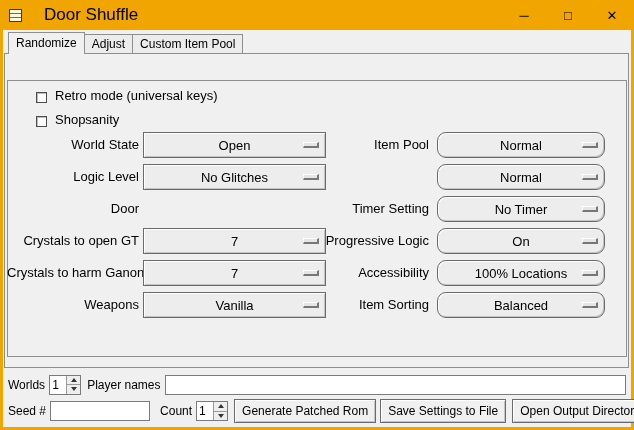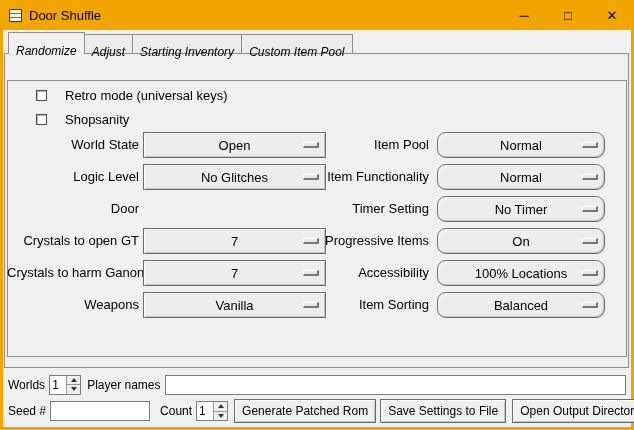--- a/index.html
+++ b/index.html
@@ -9,41 +9,41 @@
     background:#f0a500;
     font-family:"Liberation Sans", sans-serif;
     font-size:13px; color:#000; overflow:hidden;
   }
   
   .titlebar { position:absolute; top:0; left:0; right:0; height:30px;
     display:flex; align-items:center; }
   .app-icon { width:13px; height:13px; margin-left:9px; border:1px solid #4a3a10;
     background:#fff8e0;
     background-image:repeating-linear-gradient(#fff8e0 0 3px, #8a6a20 3px 4px); }
-  .title-text { margin-left:7px; font-size:13px; }
+  .title-text { margin-left:22px; font-size:17px; }
   .win-controls { margin-left:auto; display:flex; height:100%; }
   .win-btn { width:44px; height:30px; display:flex; align-items:center;
     justify-content:center; font-size:13px; cursor:default; }
   
   .client { position:absolute; left:3px; top:30px; width:628px; height:397px;
     background:#f0f0f0; }
   
   .panel { position:absolute; border:1px solid #8f8f8f; background:#f0f0f0; }
   .outer-panel { left:1px; top:23px; width:625px; height:315px; }
   .inner-panel { left:4px; top:50px; width:620px; height:277px; }
   .tabrow { position:absolute; display:flex; align-items:flex-end; z-index:3; font-size:12px; }
   .tabrow.outer { left:5px; top:2px; }
   .tabrow.inner { left:25px; top:29px; }
-  .tab { height:19px; line-height:18px; padding:8px 7px; background:#ececec;
+  .tab { height:19px; line-height:18px; padding:0 7px; background:#ececec;
     border:1px solid #8f8f8f; border-bottom:none; margin-bottom:1px; margin-right:-1px;
-    white-space:nowrap;font-style:italic; }
+    white-space:nowrap; }
   .tab.selected { height:22px; line-height:21px; background:#f0f0f0; margin-bottom:0;
     position:relative; z-index:4; }
   
-  .check-row { position:absolute; display:flex; align-items:center; gap:18px; z-index:2; }
+  .check-row { position:absolute; display:flex; align-items:flex-end; gap:8px; z-index:2; }
   .checkbox { width:11px; height:11px; background:#fff; border:1px solid #4c4c4c;
     box-shadow: inset 1px 1px 0 #bdbdbd; }
   
   .frow { position:absolute; left:0; right:0; height:26px; z-index:2; }
   .flabel { position:absolute; height:26px; line-height:26px; text-align:right;
     white-space:nowrap; }
   .flabel.left-label  { left:4px;  width:132px; }
   .flabel.right-label { left:322px; width:104px; }
   .dropdown { position:absolute; height:26px; background:#ededed;
     border:1px solid #6b6b6b; display:flex; align-items:center; justify-content:center;
@@ -101,21 +101,20 @@
   </div>
 
   <div class="client">
 
     <div class="panel outer-panel"></div>
     <div class="panel inner-panel"></div>
 
     <div class="tabrow outer">
       <div class="tab selected">Randomize</div>
       <div class="tab">Adjust</div>
-      <div class="tab">Starting Inventory</div>
       <div class="tab">Custom Item Pool</div>
     </div>
 
 
     <div class="check-row" style="left:33px; top:58px;">
       <div class="checkbox"></div>
       <span>Retro mode (universal keys)</span>
     </div>
     <div class="check-row" style="left:33px; top:82px;">
       <div class="checkbox"></div>
@@ -134,21 +133,20 @@
         <span class="indicator"></span>
       </div>
     </div>
 
     <div class="frow" style="top:134px;">
       <div class="flabel left-label">Logic Level</div>
       <div class="dropdown left-drop">
         <span class="dval">No Glitches</span>
         <span class="indicator"></span>
       </div>
-      <div class="flabel right-label">Item Functionality</div>
       <div class="dropdown right-drop">
         <span class="dval">Normal</span>
         <span class="indicator"></span>
       </div>
     </div>
 
     <div class="frow" style="top:166px;">
       <div class="flabel left-label">Door</div>
       <div class="flabel right-label">Timer Setting</div>
       <div class="dropdown right-drop">
@@ -156,21 +154,21 @@
         <span class="indicator"></span>
       </div>
     </div>
 
     <div class="frow" style="top:198px;">
       <div class="flabel left-label">Crystals to open GT</div>
       <div class="dropdown left-drop">
         <span class="dval">7</span>
         <span class="indicator"></span>
       </div>
-      <div class="flabel right-label">Progressive Items</div>
+      <div class="flabel right-label">Progressive Logic</div>
       <div class="dropdown right-drop">
         <span class="dval">On</span>
         <span class="indicator"></span>
       </div>
     </div>
 
     <div class="frow" style="top:230px;">
       <div class="flabel left-label">Crystals to harm Ganon</div>
       <div class="dropdown left-drop">
         <span class="dval">7</span>

